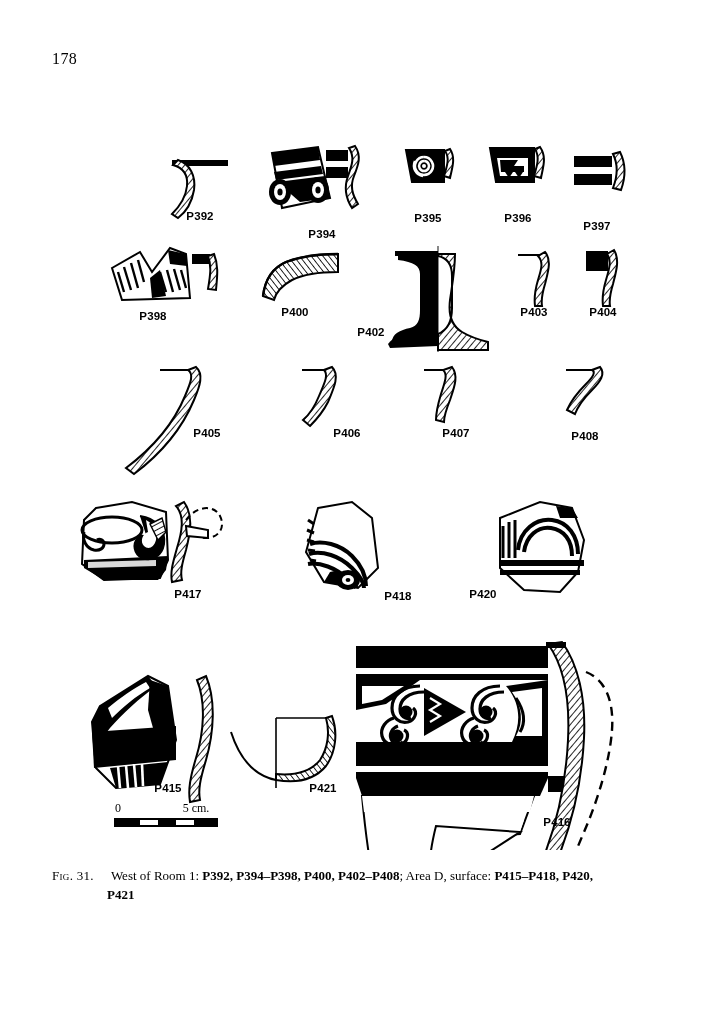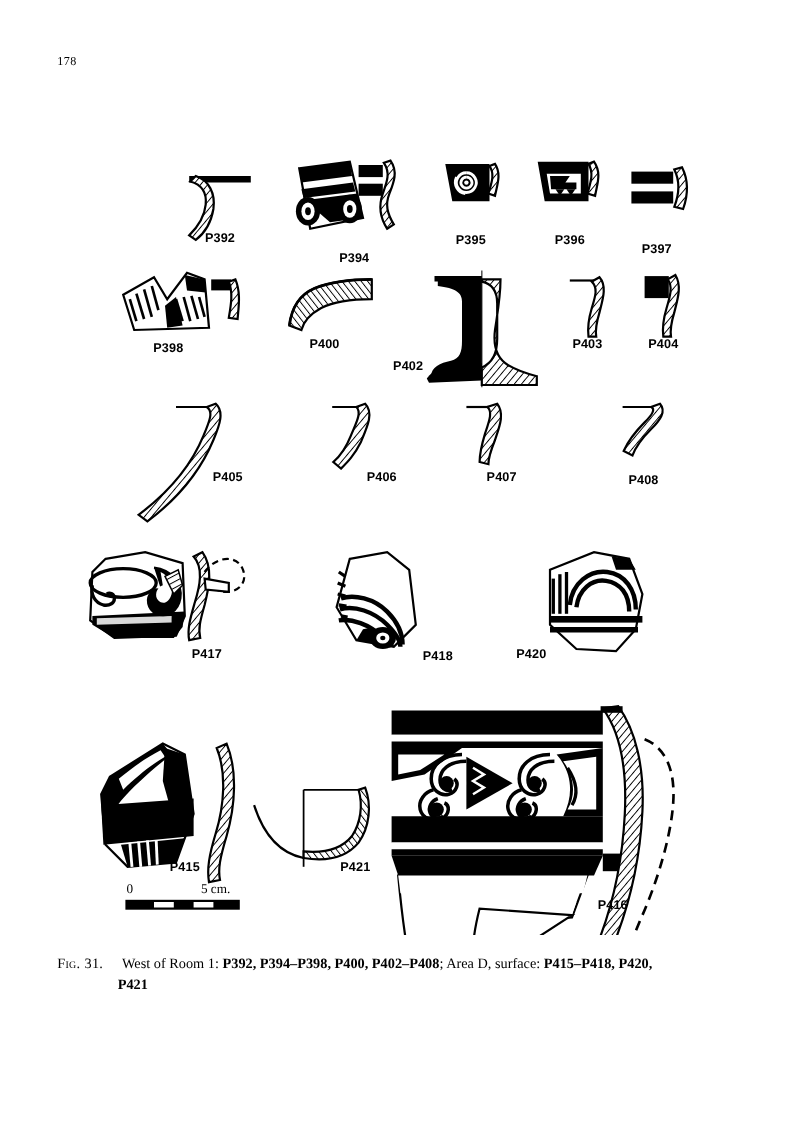--- a/index.html
+++ b/index.html
@@ -1,21 +1,21 @@
 <!DOCTYPE html>
 <html><head>
 <meta charset="utf-8">
 <style>
   html,body{margin:0;padding:0;background:#fff;}
   body{width:719px;height:1024px;position:relative;
        font-family:"Liberation Serif",serif;color:#000;
        -webkit-font-smoothing:none;}
   #page{position:absolute;inset:0;background:#fff;overflow:hidden;}
 
-  #page-number{position:absolute;left:52px;top:50px;font-size:11px;
+  #page-number{position:absolute;left:52px;top:50px;font-size:16px;
                font-family:"Liberation Serif",serif;letter-spacing:.4px;}
 
   #plate{position:absolute;left:0;top:120px;width:702px;height:730px;}
   #plate svg{display:block;}
 
   .lbl{font-family:"Liberation Sans",sans-serif;font-weight:bold;
        font-size:11.5px;letter-spacing:.1px;}
   .scalenum{font-family:"Liberation Serif",serif;font-size:12px;}
 
   #caption{position:absolute;left:52px;top:866px;width:640px;

